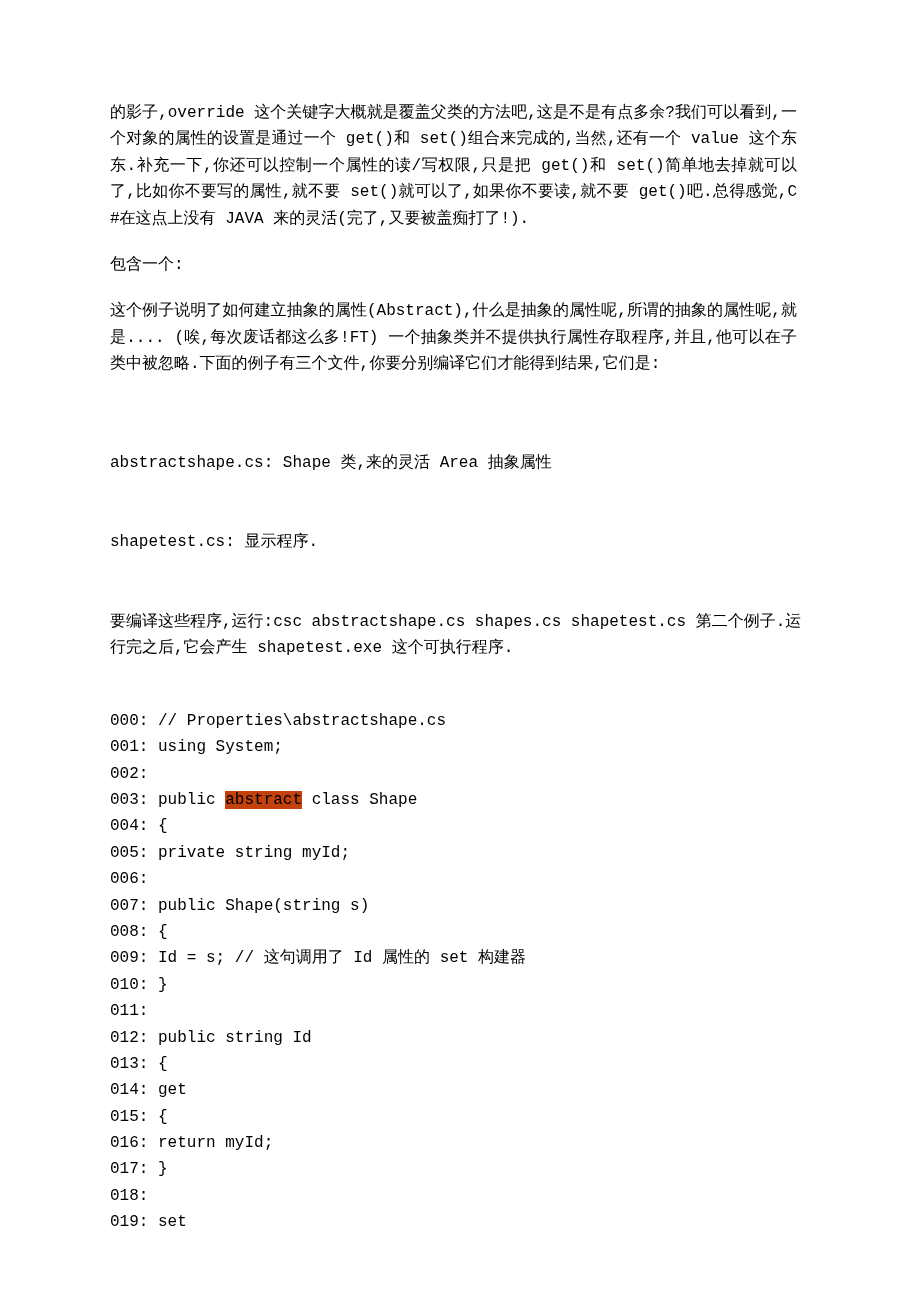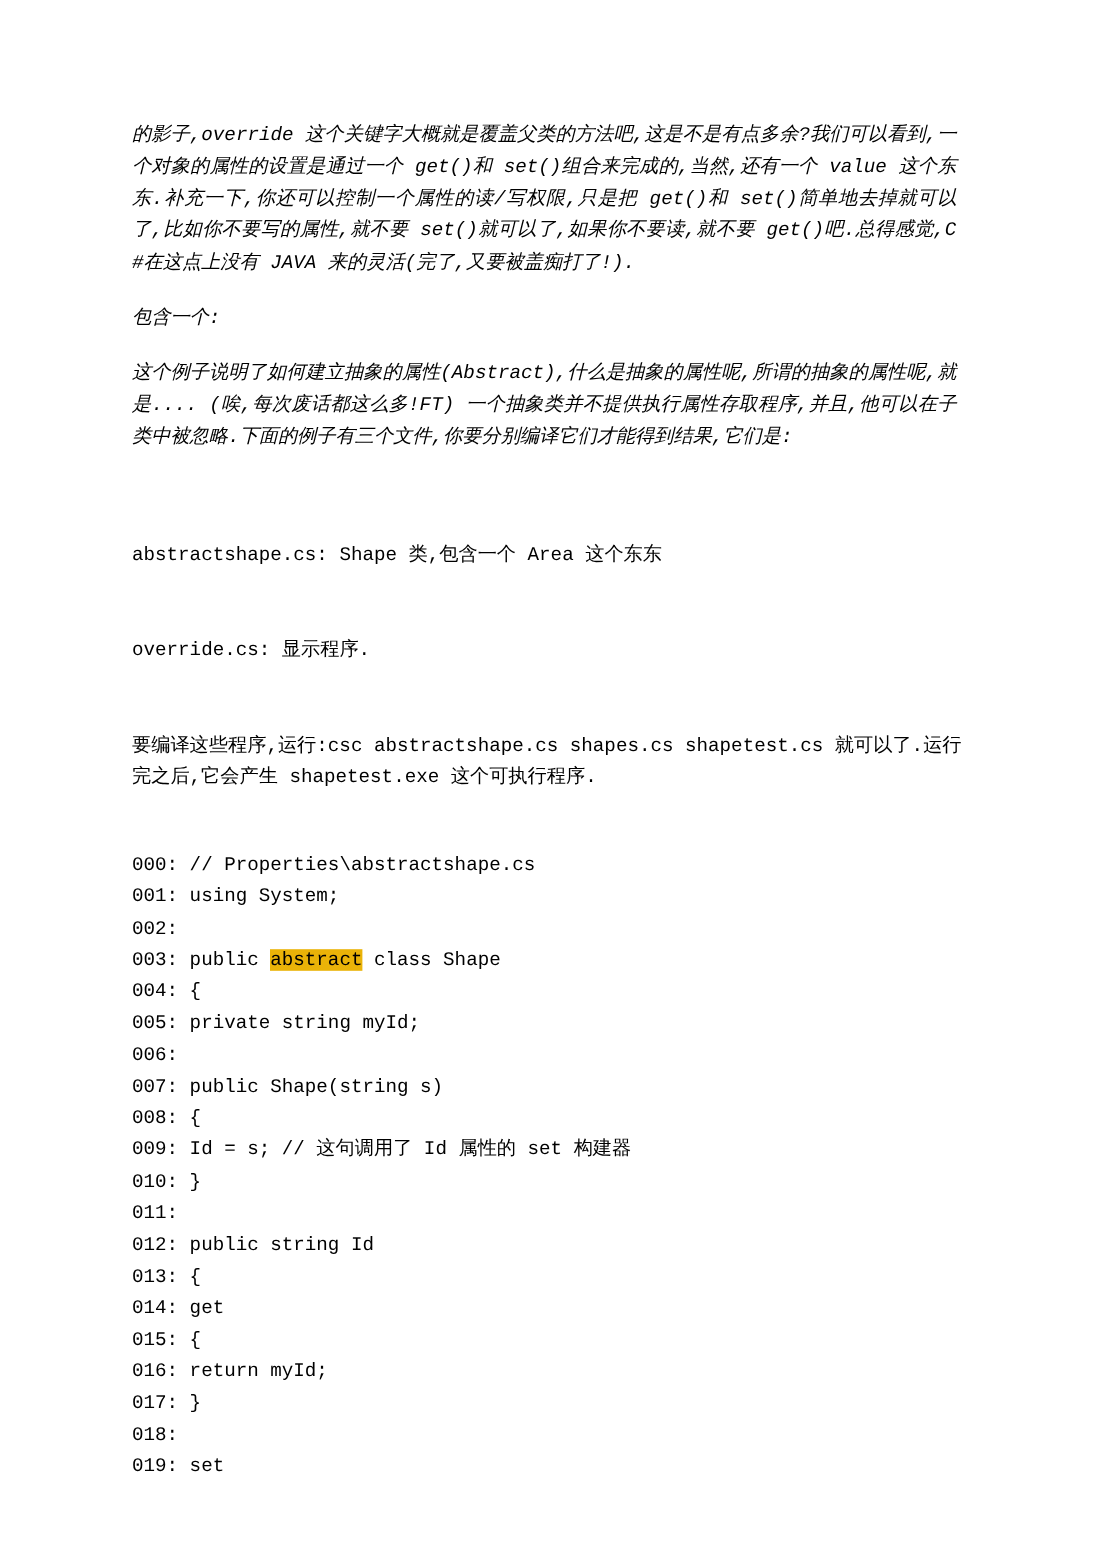--- a/index.html
+++ b/index.html
@@ -10,44 +10,43 @@
       background: #fff;
       margin: 0;
       padding: 100px 110px 60px 110px;
       width: 920px;
       box-sizing: border-box;
     }
     .para {
       margin: 0 13px 20px 0;
       text-align: justify;
       word-break: break-all;
-      font-style: italic;
     }
     .code-block {
       font-family: "Courier New", "SimSun", monospace;
       white-space: pre-wrap;
       margin: 0 0 20px 0;
       line-height: 1.65;
     }
     .code-line {
       display: block;
       white-space: pre-wrap;
     }
     .hl {
-      background: #eab308;
+      background: #c2410c;
     }
   </style>
 </head>
 <body>
 
 <p class="para">的影子,override 这个关键字大概就是覆盖父类的方法吧,这是不是有点多余?我们可以看到,一个对象的属性的设置是通过一个 get()和 set()组合来完成的,当然,还有一个 value 这个东东.补充一下,你还可以控制一个属性的读/写权限,只是把 get()和 set()简单地去掉就可以了,比如你不要写的属性,就不要 set()就可以了,如果你不要读,就不要 get()吧.总得感觉,C#在这点上没有 JAVA 来的灵活(完了,又要被盖痴打了!).</p>
 
 <p class="para">包含一个:</p>
 
 <p class="para">这个例子说明了如何建立抽象的属性(Abstract),什么是抽象的属性呢,所谓的抽象的属性呢,就是.... (唉,每次废话都这么多!FT) 一个抽象类并不提供执行属性存取程序,并且,他可以在子类中被忽略.下面的例子有三个文件,你要分别编译它们才能得到结果,它们是:</p>
 
 <div class="code-block">
-  <span class="code-line">abstractshape.cs: Shape 类,包含一个 Area 这个东东</span>
-  <span class="code-line">override.cs: 显示程序.</span>
-  <span class="code-line">要编译这些程序,运行:csc abstractshape.cs shapes.cs shapetest.cs 就可以了.运行完之后,它会产生 shapetest.exe 这个可执行程序.</span>
+  <span class="code-line">abstractshape.cs: Shape 类,来的灵活 Area 抽象属性</span>
+  <span class="code-line">shapetest.cs: 显示程序.</span>
+  <span class="code-line">要编译这些程序,运行:csc abstractshape.cs shapes.cs shapetest.cs 第二个例子.运行完之后,它会产生 shapetest.exe 这个可执行程序.</span>
 </div>
 
 <div class="code-block" id="code-container"><span class="code-line">000: // Properties\abstractshape.cs</span><span class="code-line">001: using System;</span><span class="code-line">002: </span><span class="code-line">003: public <span class="hl">abstract</span> class Shape</span><span class="code-line">004: {</span><span class="code-line">005: private string myId;</span><span class="code-line">006: </span><span class="code-line">007: public Shape(string s)</span><span class="code-line">008: {</span><span class="code-line">009: Id = s; // 这句调用了 Id 属性的 set 构建器</span><span class="code-line">010: }</span><span class="code-line">011: </span><span class="code-line">012: public string Id</span><span class="code-line">013: {</span><span class="code-line">014: get</span><span class="code-line">015: {</span><span class="code-line">016: return myId;</span><span class="code-line">017: }</span><span class="code-line">018: </span><span class="code-line">019: set</span></div>
 
 </body></html>

